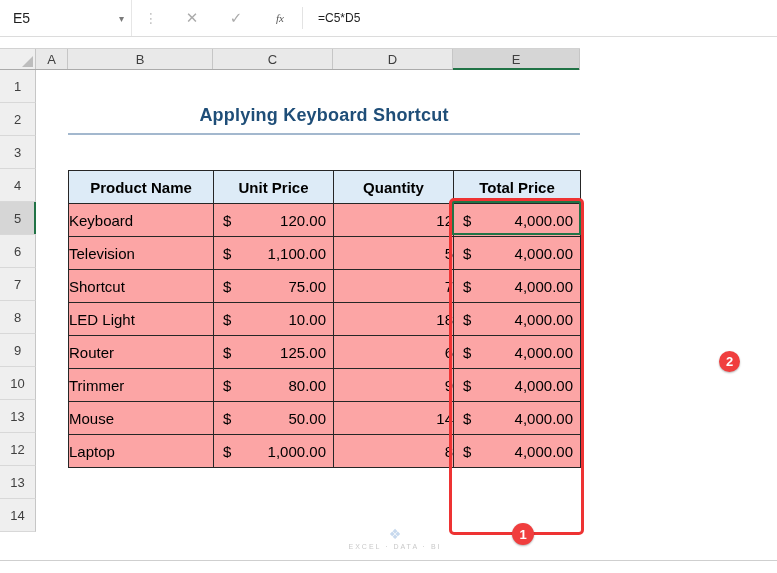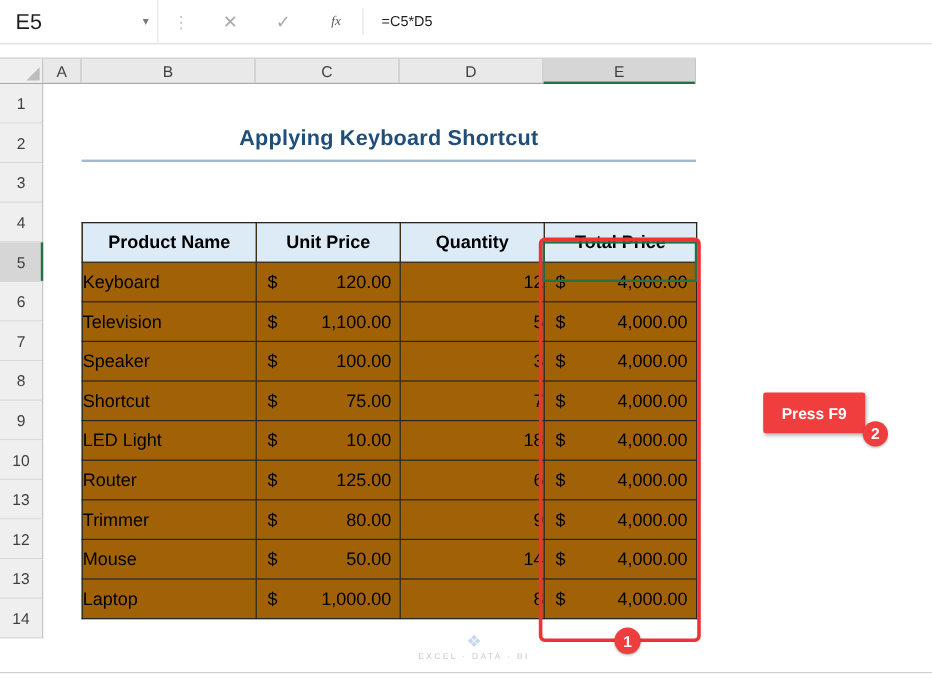--- a/index.html
+++ b/index.html
@@ -10,21 +10,21 @@
     -webkit-font-smoothing:antialiased;
   }
 
   
   .formula-bar {
     position:absolute; top:0; left:0; width:777px; height:37px;
     display:flex; align-items:stretch; background:#fff;
     border-bottom:1px solid #dcdcdc;
   }
   .name-box { width:132px; display:flex; align-items:center; padding-left:13px; border-right:1px solid #e6e6e6; }
-  .name-box-value { flex:1; font-size:18px; color:#1f1f1f; }
+  .name-box-value { flex:1; font-size:14px; color:#1f1f1f; }
   .name-caret { font-size:10px; color:#7a7a7a; padding-right:7px; }
   .fb-sep-dots { display:flex; align-items:center; color:#c4c4c4; font-size:14px; padding:0 12px; }
   .fb-btn { width:44px; display:flex; align-items:center; justify-content:center; font-size:15px; color:#ababab; }
   .fb-btn.fx { color:#595959; font-style:italic; font-family:"Liberation Serif",serif; font-size:11px; }
   .fb-divider { width:1px; background:#e3e3e3; margin:7px 0; }
   .formula-text { display:flex; align-items:center; padding-left:15px; font-size:12px; color:#1f1f1f; }
 
   
   .col-headers {
     position:absolute; top:48px; left:0; width:580px; height:22px; display:flex;
@@ -54,21 +54,21 @@
   .row-h.selected::after { content:""; position:absolute; top:0; bottom:0; right:-1px; width:2px; background:#217346; }
 
   
   .sheet-title {
     position:absolute; left:68px; top:105px; width:512px; text-align:center;
     font-size:18px; font-weight:bold; color:#1F4E78; letter-spacing:0.2px;
   }
   .title-underline { position:absolute; left:68px; top:133px; width:512px; height:2px; background:#A3B8CE; }
 
   
-  table.xl { position:absolute; left:68px; top:185px; border-collapse:collapse; table-layout:fixed; background:#a16207; }
+  table.xl { position:absolute; left:68px; top:170px; border-collapse:collapse; table-layout:fixed; background:#fca5a5; }
   .xl col.w1{width:145px} .xl col.w2{width:120px} .xl col.w3{width:120px} .xl col.w4{width:127px}
   .xl th, .xl td { border:1px solid #262626; height:33px; padding:0; font-size:15px; color:#000; overflow:hidden; }
   .xl th { background:#DDEBF7; font-weight:bold; text-align:center; }
   .cell-product { padding-left:6px; text-align:left; }
   .acct { height:100%; display:flex; justify-content:space-between; align-items:center; padding:0 7px 0 9px; }
   .cell-qty { text-align:right; padding-right:4px; }
 
   
   .active-cell { position:absolute; left:452px; top:201px; width:129px; height:34px; border:2px solid #217346; z-index:5; pointer-events:none; }
   .range-annotation {
@@ -184,36 +184,20 @@
           </td>
       <td class="cell-qty">5</td>
       <td>
             <div class="acct">
               <span>$</span>
               <span>4,000.00</span>
             </div>
           </td>
     </tr>
     <tr>
-      <td class="cell-product">Speaker</td>
-      <td>
-            <div class="acct">
-              <span>$</span>
-              <span>100.00</span>
-            </div>
-          </td>
-      <td class="cell-qty">3</td>
-      <td>
-            <div class="acct">
-              <span>$</span>
-              <span>4,000.00</span>
-            </div>
-          </td>
-    </tr>
-    <tr>
       <td class="cell-product">Shortcut</td>
       <td>
             <div class="acct">
               <span>$</span>
               <span>75.00</span>
             </div>
           </td>
       <td class="cell-qty">7</td>
       <td>
             <div class="acct">
@@ -300,21 +284,20 @@
               <span>$</span>
               <span>4,000.00</span>
             </div>
           </td>
     </tr>
   </tbody>
     </table>
 
   <div class="active-cell"></div>
   <div class="range-annotation"></div>
-  <div class="press-f9">Press F9</div>
   <div class="step-badge badge-1">1</div>
   <div class="step-badge badge-2">2</div>
 
   <div class="watermark">
     <div class="wm-row">
       <span class="wm-logo">❖</span>
     </div>
     <div class="wm-tag">EXCEL · DATA · BI</div>
   </div>
 

